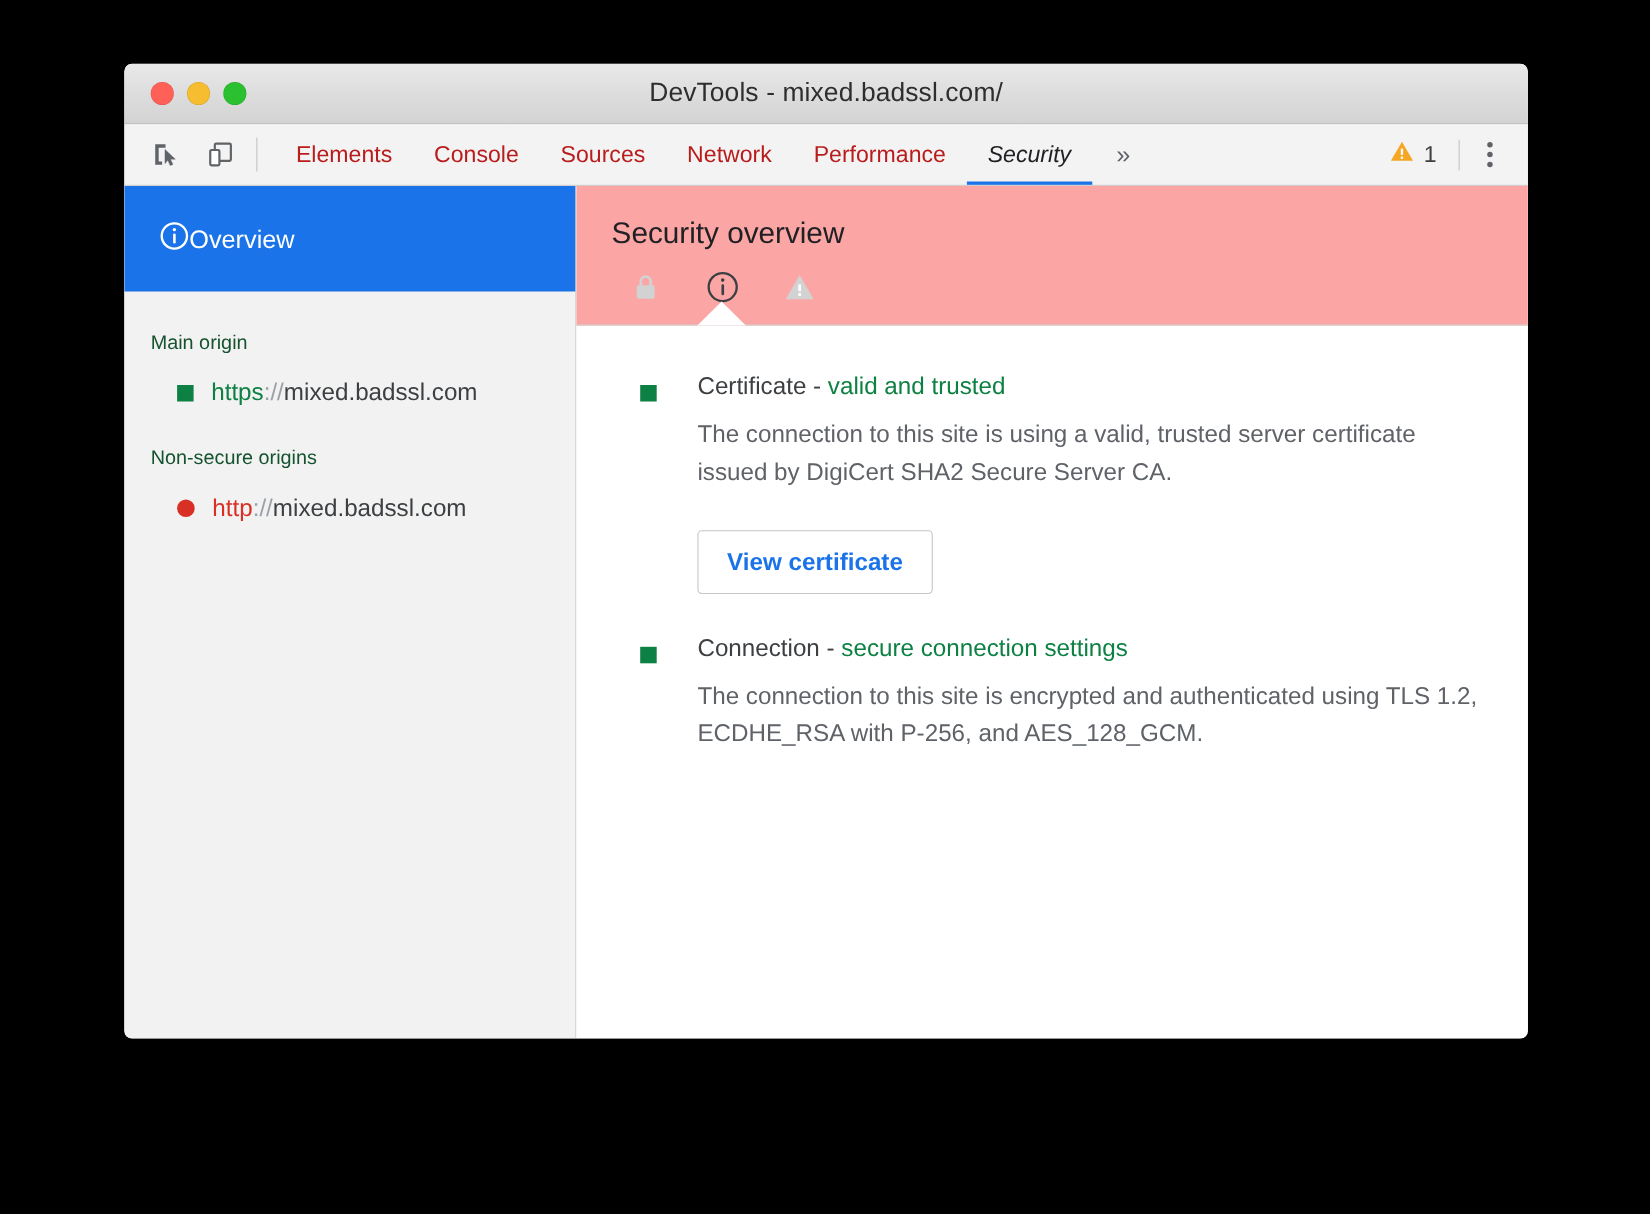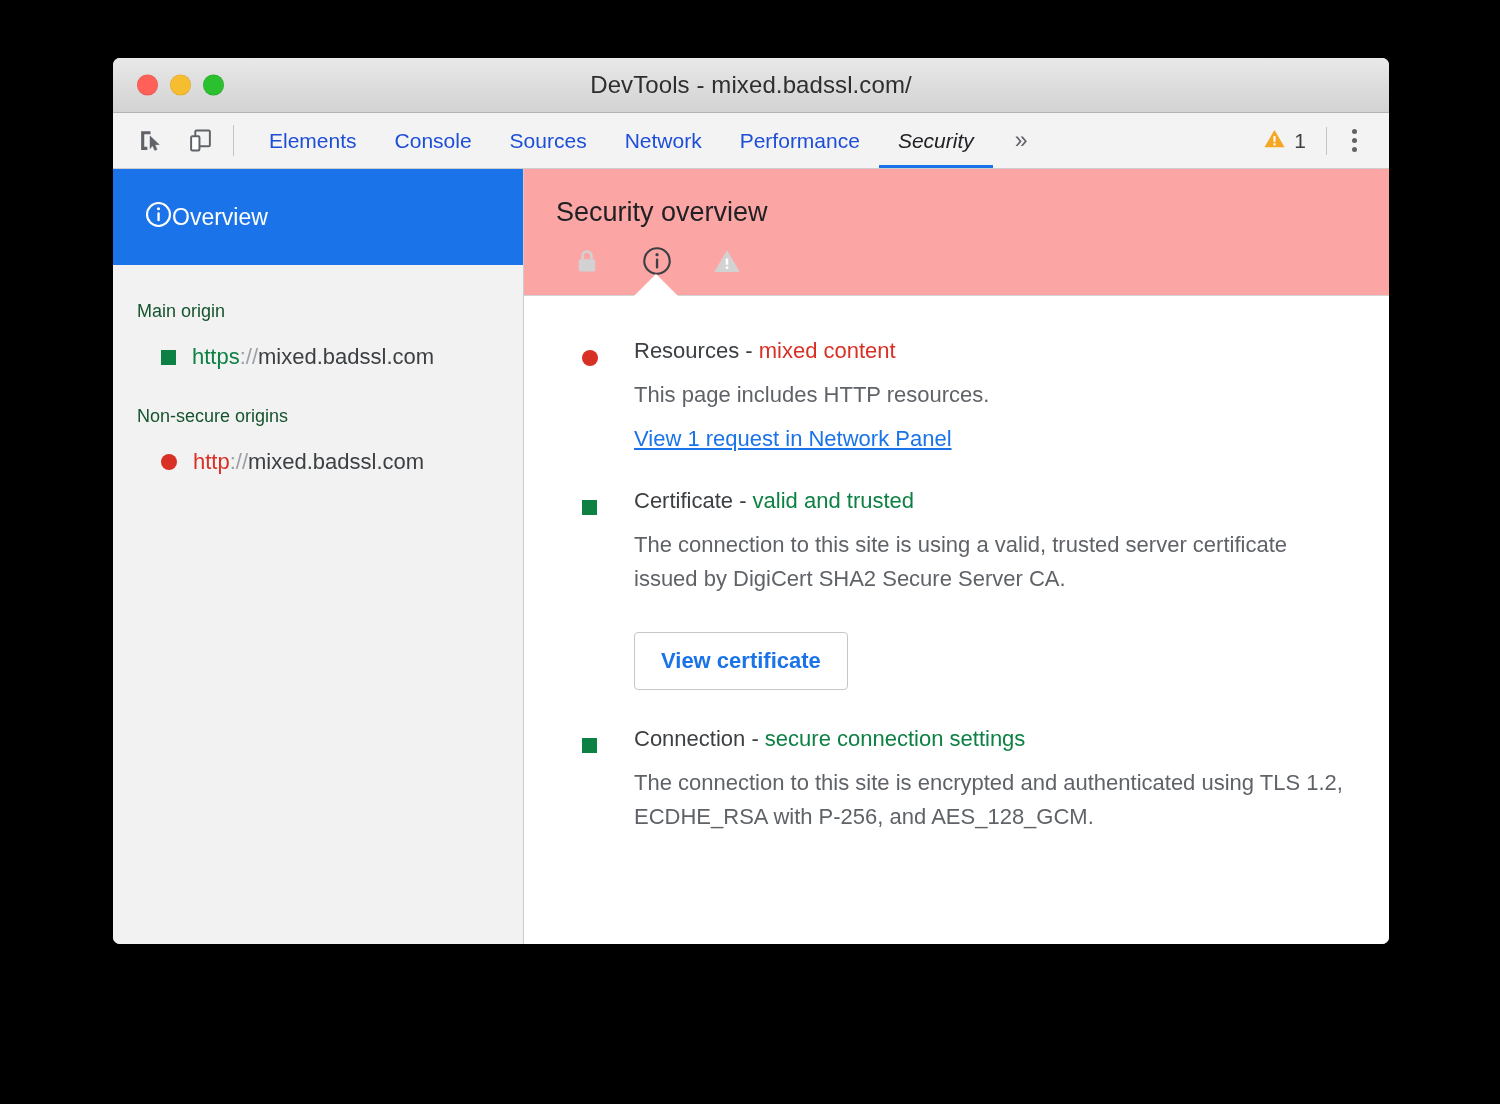--- a/index.html
+++ b/index.html
@@ -93,21 +93,21 @@
   }
   .tabs {
     display: flex;
     align-items: stretch;
   }
   .tab {
     display: flex;
     align-items: center;
     padding: 0 19px;
     font-size: 21px;
-    color: #1d4ed8;
+    color: #b91c1c;
     position: relative;
     white-space: nowrap;
   }
   .tab.active { color: #202124; font-style: italic; }
   .tab.active::after {
     content: "";
     position: absolute;
     left: 0; right: 0; bottom: 0;
     height: 3px;
     background: #1a73e8;
@@ -419,30 +419,20 @@
                 <rect x="11" y="10" width="2" height="5" fill="#ffffff"></rect>
                 <rect x="11" y="16.4" width="2" height="2" fill="#ffffff"></rect>
               </svg>
             </div>
             <div class="pointer"></div>
           </div>
         </div>
 
         <div class="main-content">
 
-          <div class="section">
-            <div class="sec-marker">
-              <span class="dot red"></span>
-            </div>
-            <div class="sec-body">
-              <div class="sec-title"><span>Resources - </span><span class="val-red">mixed content</span></div>
-              <div class="sec-text">This page includes HTTP resources.</div>
-              <a class="sec-link">View 1 request in Network Panel</a>
-            </div>
-          </div>
 
           <div class="section">
             <div class="sec-marker">
               <span class="sq green"></span>
             </div>
             <div class="sec-body">
               <div class="sec-title"><span>Certificate - </span><span class="val-green">valid and trusted</span></div>
               <div class="sec-text">The connection to this site is using a valid, trusted server certificate issued by DigiCert SHA2 Secure Server CA.</div>
               <button class="cert-btn">View certificate</button>
             </div>

